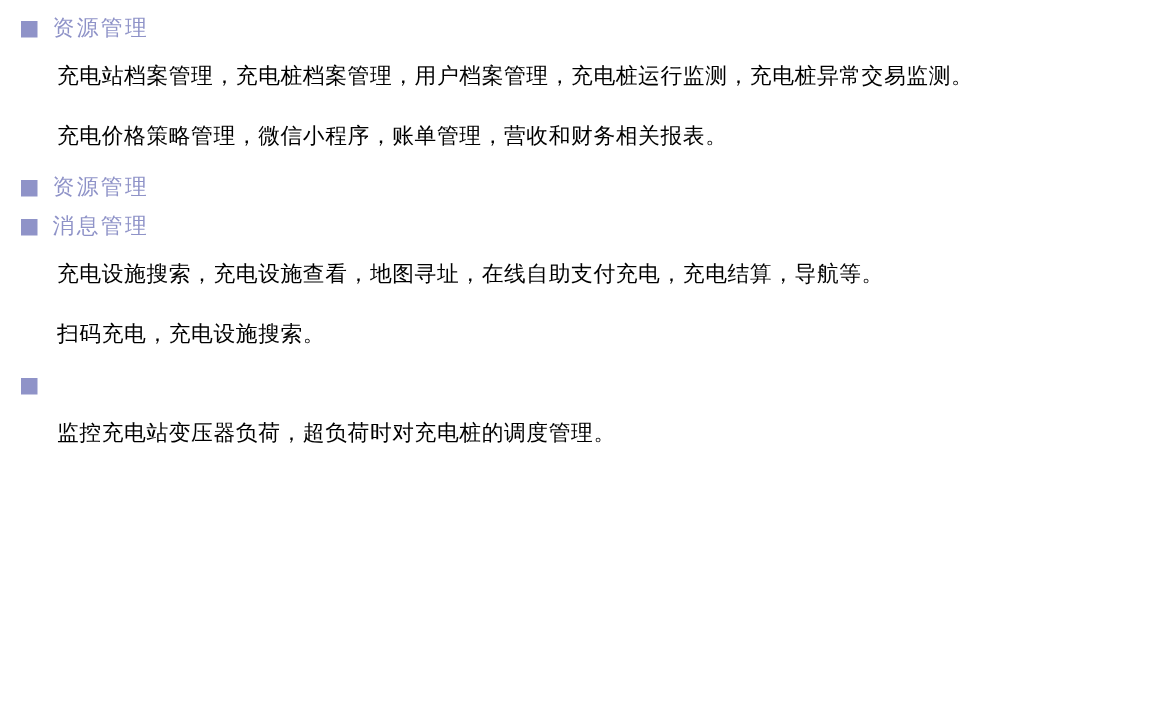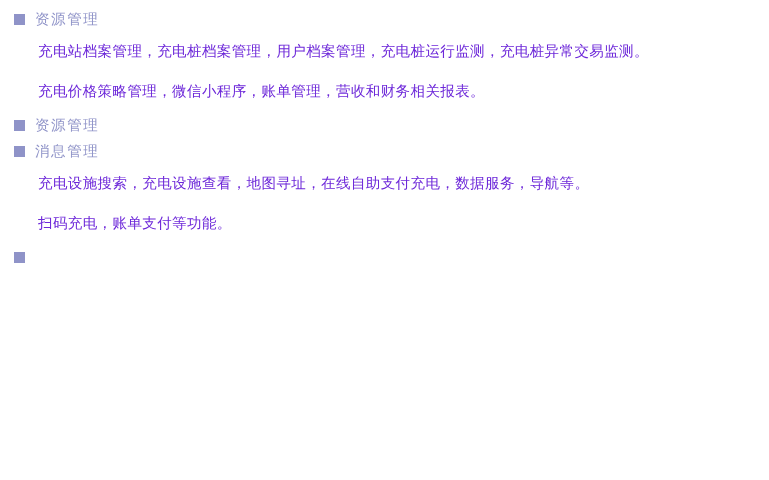--- a/index.html
+++ b/index.html
@@ -39,21 +39,21 @@
     display: block;
   }
   .section-title {
     color: #8f93c8;
     font-size: 14.5px;
     letter-spacing: 1.6px;
     line-height: 20px;
     white-space: nowrap;
   }
   .section-body {
-    color: #6d28d9;
+    color: #000000;
     font-size: 14.5px;
     line-height: 22px;
     letter-spacing: 0.4px;
     padding: 8px 16px 10px 38px;
     white-space: nowrap;
   }
 </style>
 </head>
 <body>
 
@@ -76,27 +76,28 @@
       <span class="bullet"></span>
       <span class="section-title">资源管理</span>
     </div>
   </div>
 
   <div class="section">
     <div class="section-header">
       <span class="bullet"></span>
       <span class="section-title">消息管理</span>
     </div>
-    <div class="section-body">充电设施搜索，充电设施查看，地图寻址，在线自助支付充电，数据服务，导航等。</div>
+    <div class="section-body">充电设施搜索，充电设施查看，地图寻址，在线自助支付充电，充电结算，导航等。</div>
   </div>
 
   <div class="section">
-    <div class="section-body">扫码充电，账单支付等功能。</div>
+    <div class="section-body">扫码充电，充电设施搜索。</div>
   </div>
 
 
   <div class="section">
     <div class="section-header">
       <span class="bullet"></span>
     </div>
+    <div class="section-body">监控充电站变压器负荷，超负荷时对充电桩的调度管理。</div>
   </div>
 
 </div>
 
 </body></html>

